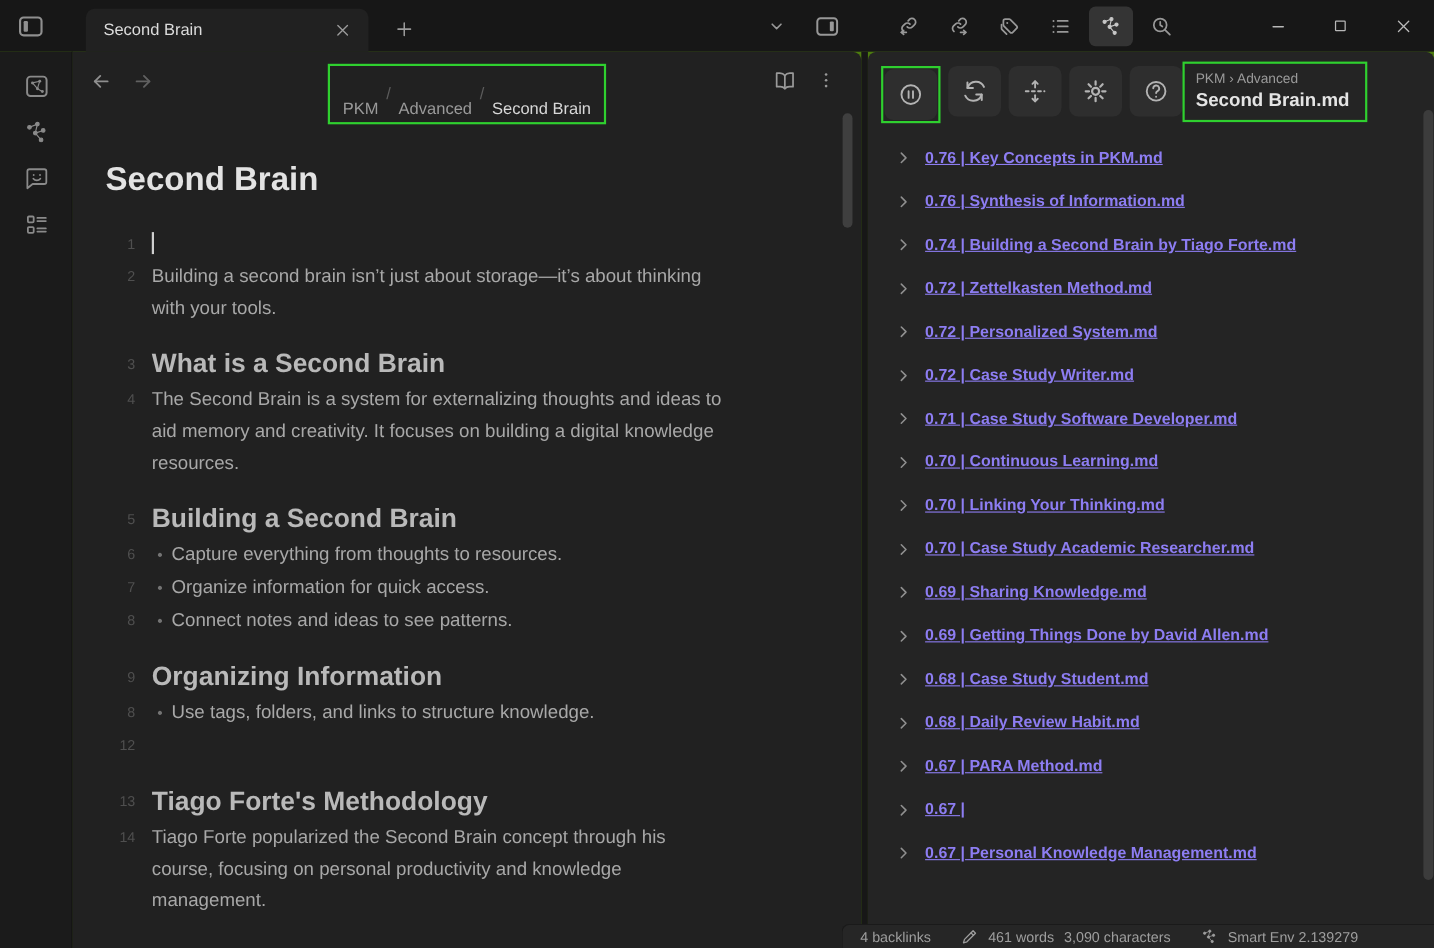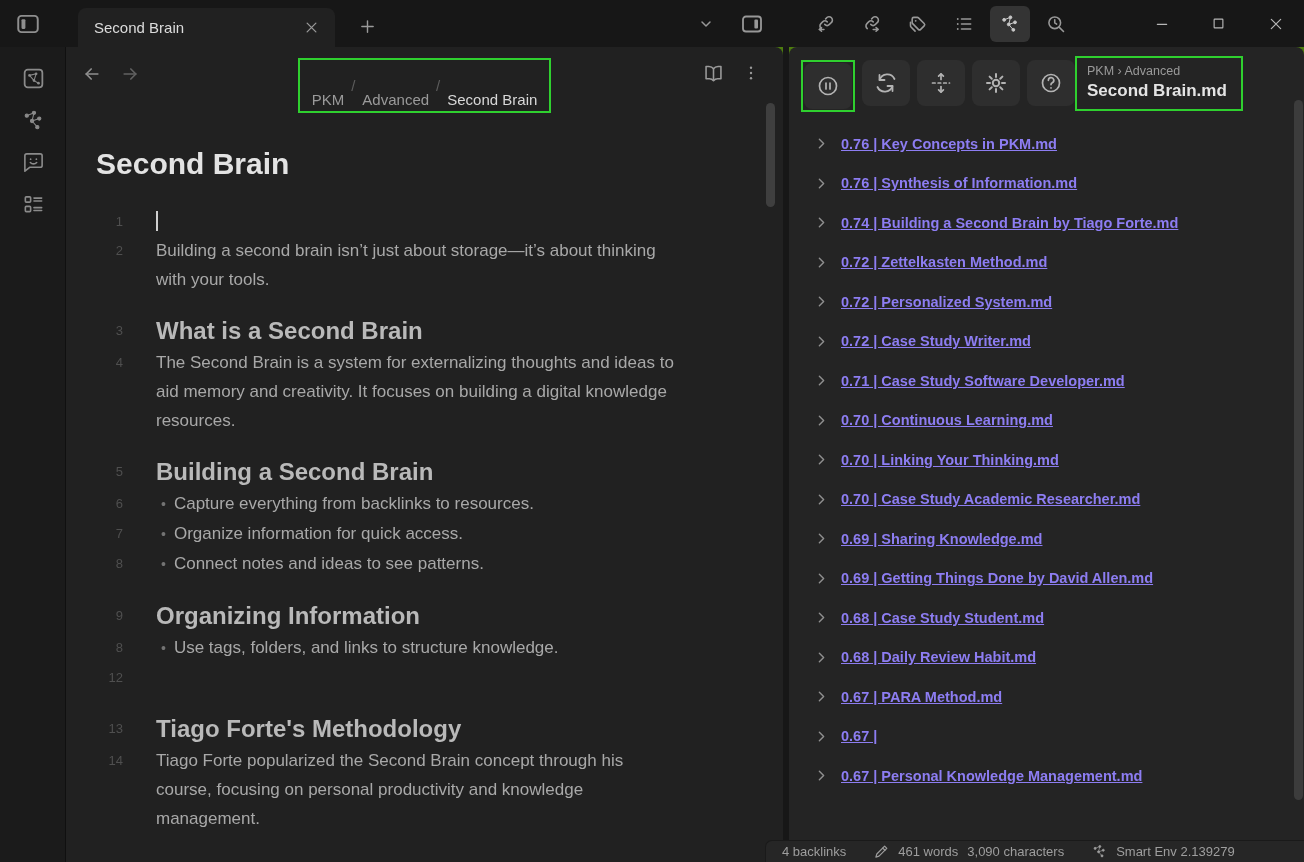--- a/index.html
+++ b/index.html
@@ -36,21 +36,21 @@
   .crumb-box { border:2px solid #2fd02f; padding:3px 12px; display:flex; align-items:center; gap:7px; font-size:15px; }
   .crumb { color:#9a9a9a;margin-top:28px; } .crumb-sep { color:#5c5c5c; } .crumb.current { color:#d8d8d8; }
   .ed-header-right { position:absolute; right:18px; top:12px; display:flex; gap:10px; }
   .hd-ic { width:28px; height:28px; display:flex; align-items:center; justify-content:center; color:#9a9a9a; }
   .ed-scrollbar { position:absolute; left:700px; top:56px; width:9px; height:104px; background:#3f3f3f; border-radius:5px; }
 
   .doc { padding-top:46px; }
   .doc-title { margin:0 0 24px 30px; font-size:30px; line-height:38px; font-weight:700; color:#e3e3e3; }
   .line { display:flex; color:#a8a8a8; font-size:17px; }
   .gutter { flex:0 0 57px; text-align:right; font-size:13px; color:#4f4f4f; }
-  .content { margin-left:33px; max-width:585px; }
+  .content { margin-left:15px; max-width:585px; }
   .line.p, .line.li, .line.blank { line-height:29px; }
   .line.h2 { line-height:34px; margin-top:20px; }
   .line.h2 .content { font-size:24px; font-weight:700; color:#b9b9b9; }
   .line.li { line-height:30px; }
   .line.li .content { padding-left:5px; }
   .line.li .content::before { content:"•"; color:#737373; font-size:14px; margin-right:8px; }
   .line.blank .content { min-height:29px; }
   .caret { display:inline-block; width:2px; height:20px; background:#cfcfcf; vertical-align:text-bottom; }
 
   
@@ -295,21 +295,21 @@
         </div>
       </div>
 
       <div class="line h2">
         <div class="gutter">5</div>
         <div class="content">Building a Second Brain</div>
       </div>
 
       <div class="line li">
         <div class="gutter">6</div>
-        <div class="content">Capture everything from backlinks to resources.</div>
+        <div class="content">Capture everything from thoughts to resources.</div>
       </div>
       <div class="line li">
         <div class="gutter">7</div>
         <div class="content">Organize information for quick access.</div>
       </div>
       <div class="line li">
         <div class="gutter">8</div>
         <div class="content">Connect notes and ideas to see patterns.</div>
       </div>
 

